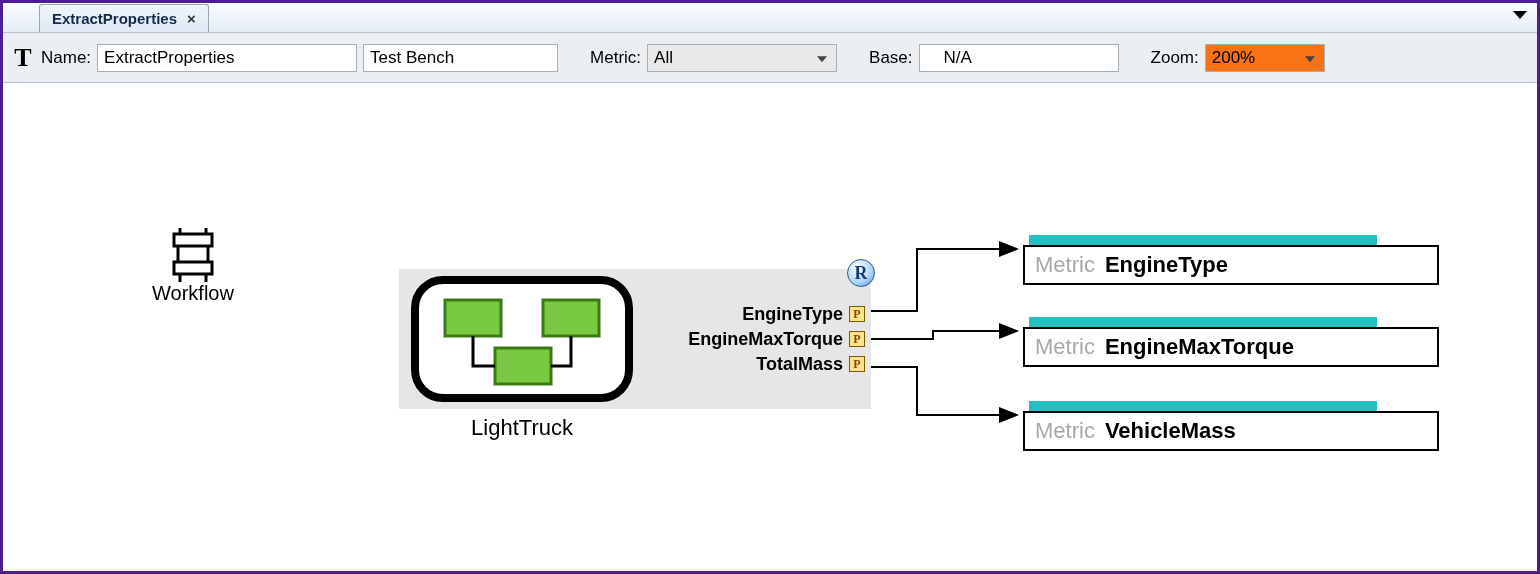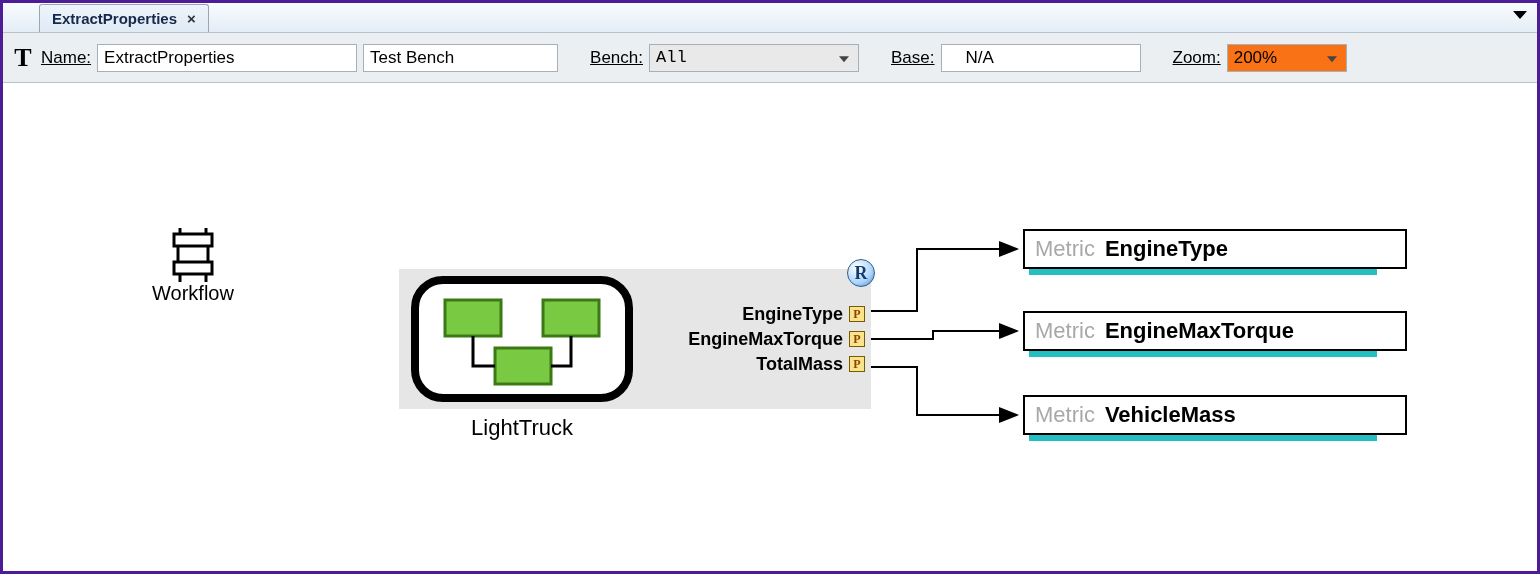--- a/index.html
+++ b/index.html
@@ -56,21 +56,21 @@
     display: flex; align-items: center;
     padding: 0 8px;
     gap: 6px;
     font-size: 17px;
   }
   .t-icon {
     font-family: 'Times New Roman', serif;
     font-weight: bold; font-size: 26px;
     width: 24px; text-align: center;
   }
-  .tlabel { color: #000; text-decoration: underline; }
+  .tlabel { color: #000; }
   .txtfield, .selfield {
     background: #fff;
     border: 1px solid #a6b0ba;
     height: 28px;
     padding: 2px 6px;
     font-size: 17px;
     color: #000;
   }
   .selfield {
     background: #e9e9e9;
@@ -82,21 +82,21 @@
     content: "";
     position: absolute; right: 10px; top: 50%; transform: translateY(-30%);
     width: 0; height: 0;
     border-left: 5px solid transparent;
     border-right: 5px solid transparent;
     border-top: 6px solid #444;
     pointer-events: none;
   }
   #name-input { width: 260px; }
   #type-input { width: 195px; }
-  #aspect-select { width: 210px; font-family: Liberation Mono, monospace; }
+  #aspect-select { width: 190px; }
   #base-input { width: 200px; padding-left: 24px; }
   #zoom-select { width: 120px; background:#f97316; }
   .gap20 { width: 20px; }
   
   .canvas {
     flex: 1;
     background: #fff;
     position: relative;
   }
   
@@ -160,22 +160,22 @@
   .metric {
     position: absolute;
     width: 354px; height: 46px;
   }
   .metric .shadow {
     position: absolute; left: 6px; top: 6px;
     width: 348px; height: 40px;
     background: #24c0c1;
   }
   .metric .box {
-    position: absolute; left: 0; top: 0;
-    width: 384px; height: 40px;
+    position: absolute; left: 0; top: 16px;
+    width: 416px; height: 40px;
     background: #fff;
     border: 2px solid #000;
     display: flex; align-items: center; gap: 10px;
     padding: 12px 10px;
     font-size: 22px;
   }
   .metric .prefix { color: #a8a8a8; }
   .metric .mname { font-weight: bold; color: #000; }
   #metric-0 { left: 1020px; top: 146px; }
   #metric-1 { left: 1020px; top: 228px; }
@@ -199,21 +199,21 @@
     </div>
     <div class="menu-tri"></div>
   </div>
 
   <div class="toolbar">
     <div class="t-icon">T</div>
     <span class="tlabel">Name:</span>
     <input id="name-input" class="txtfield" value="ExtractProperties" style="">
     <input id="type-input" class="txtfield" value="Test Bench" style="">
     <div class="gap20"></div>
-    <span class="tlabel">Bench:</span>
+    <span class="tlabel">Metric:</span>
     <span class="selwrap">
       <select id="aspect-select" class="selfield">
         <option>All</option>
       </select>
     </span>
     <div class="gap20"></div>
     <span class="tlabel">Base:</span>
     <input id="base-input" class="txtfield" value="N/A" style="">
     <div class="gap20"></div>
     <span class="tlabel">Zoom:</span>

